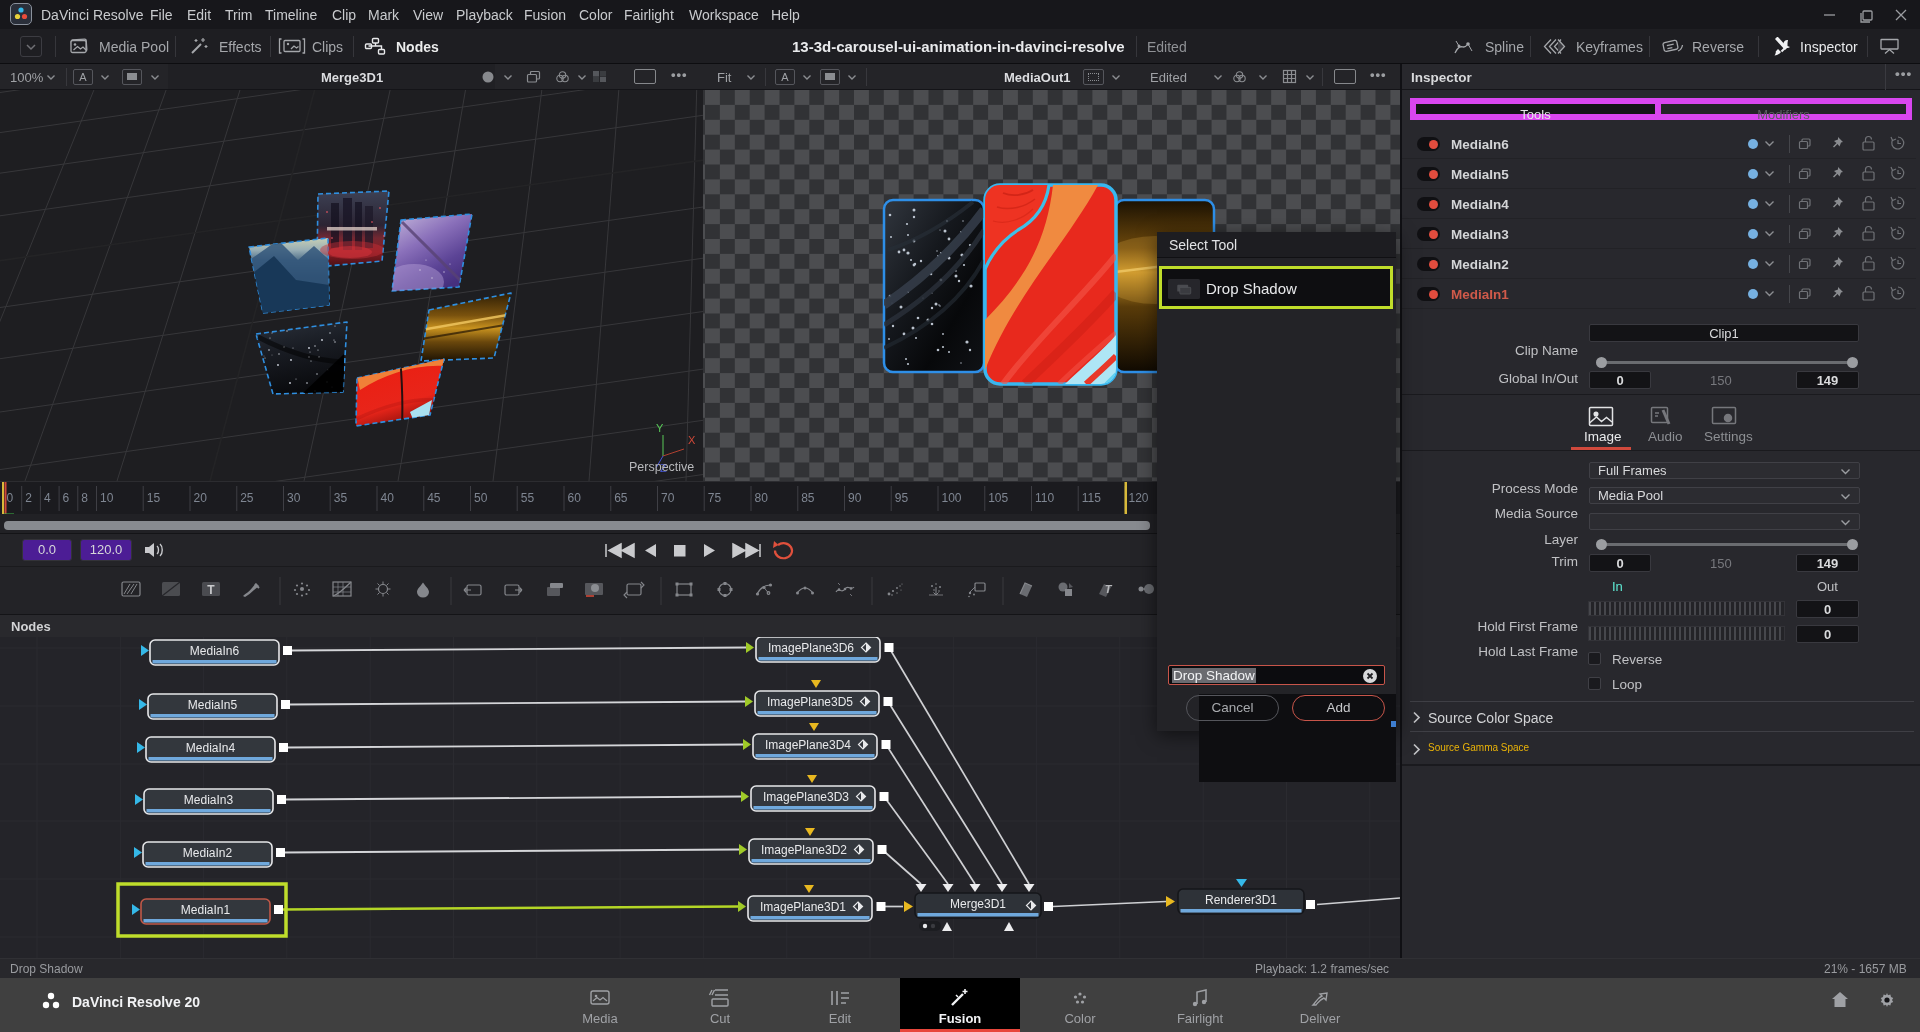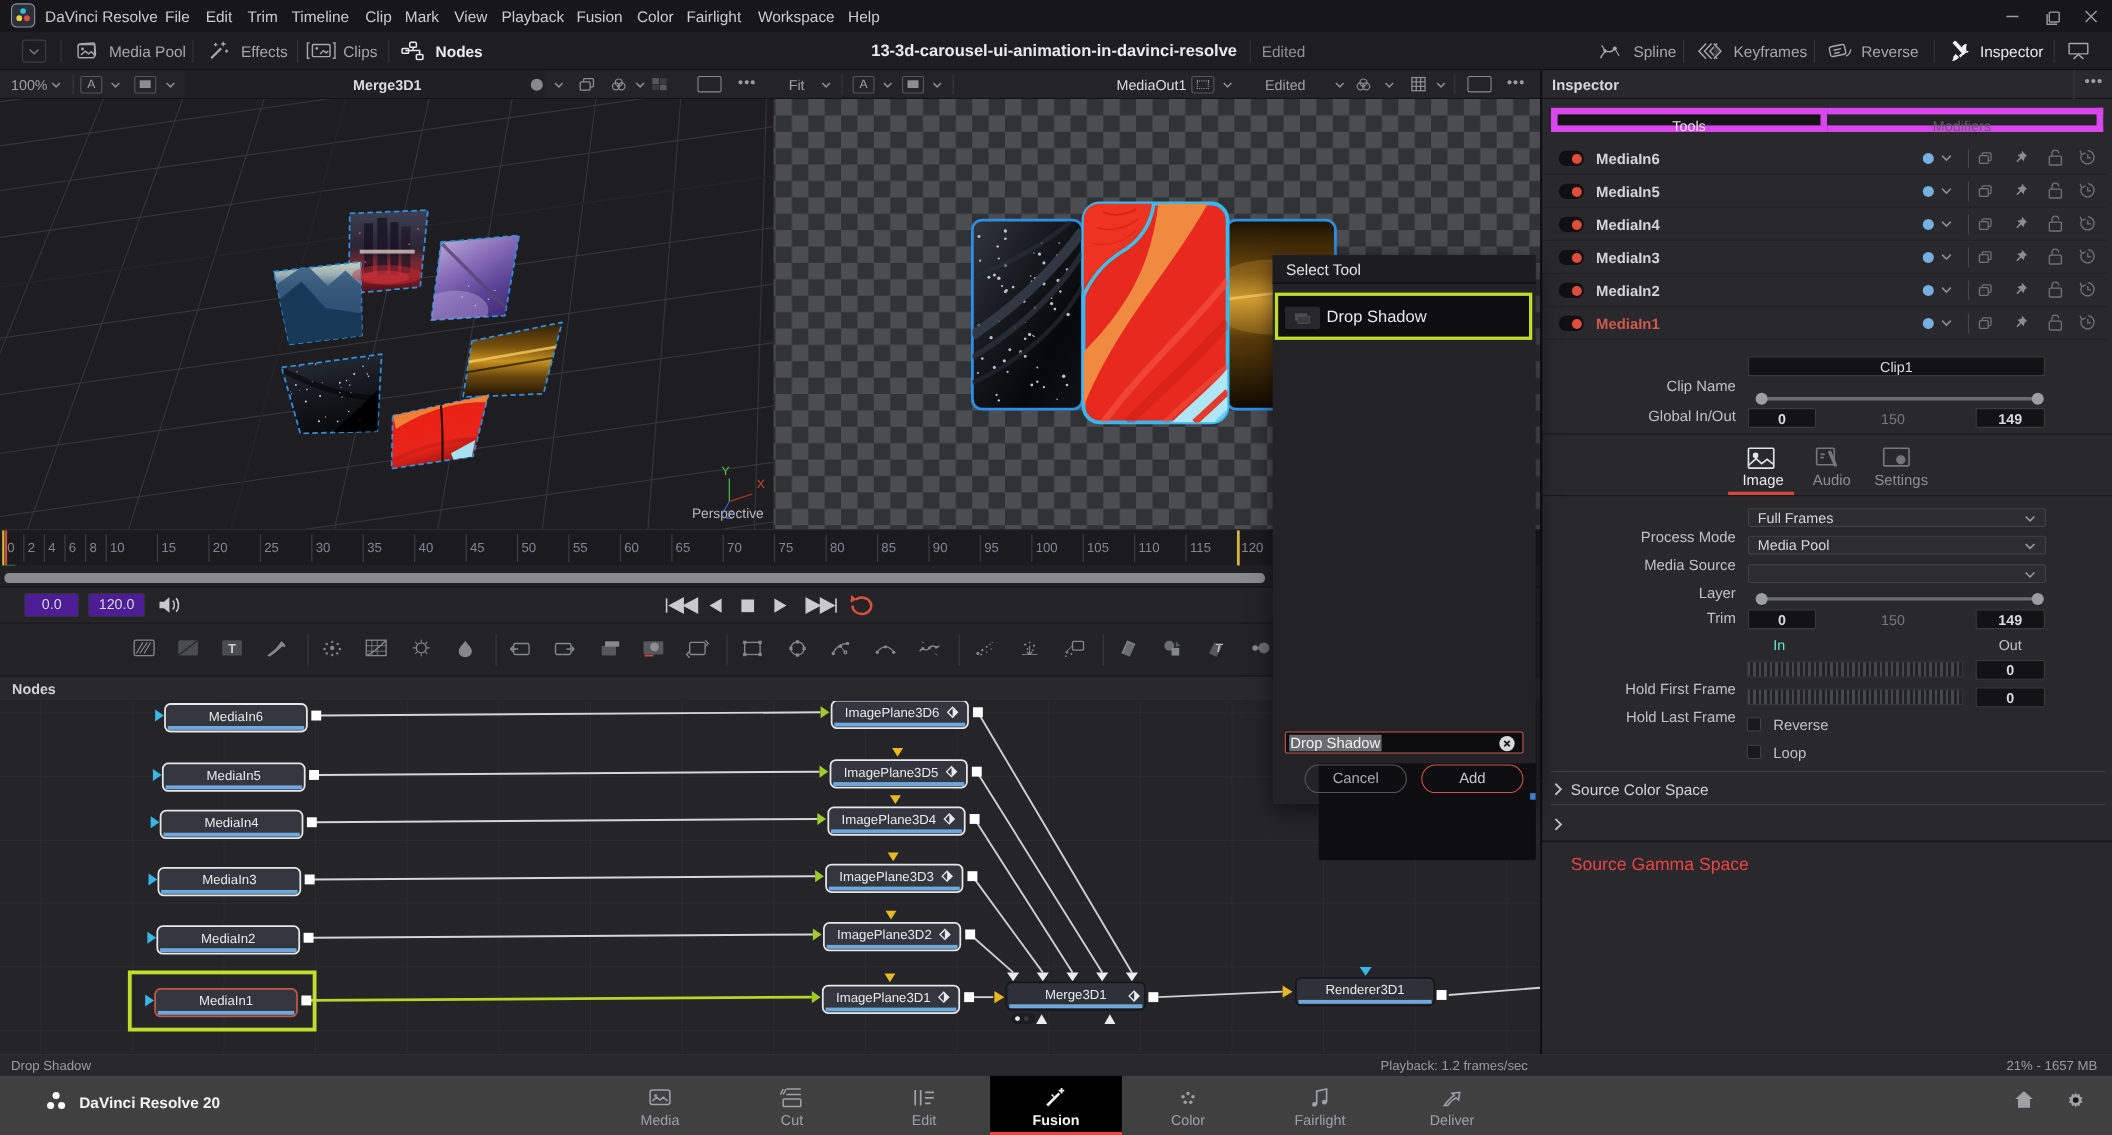--- a/index.html
+++ b/index.html
@@ -211,21 +211,21 @@
       <svg class="abs" style="left:99px;top:10px" width="10" height="7" viewBox="0 0 10 7">
         <path d="M1.5 1.5 l3.5 3.5 3.5-3.5" stroke="#8b8d91" stroke-width="1.4" fill="none"></path>
       </svg>
       <div class="box" style="left:117px;width:20px">
         <div style="margin:3px auto 0;width:10px;height:7px;background:#8b8d91"></div>
       </div>
       <svg class="abs" style="left:144px;top:10px" width="10" height="7" viewBox="0 0 10 7">
         <path d="M1.5 1.5 l3.5 3.5 3.5-3.5" stroke="#8b8d91" stroke-width="1.4" fill="none"></path>
       </svg>
       <div class="abs" style="left:163px;top:4px;width:1px;height:18px;background:#38383d"></div>
-      <span class="abs" style="left:312px;top:6px;color:#dcdde0;font-weight:normal">MediaOut1</span>
+      <span class="abs" style="left:301px;top:6px;color:#dcdde0;font-weight:bold">MediaOut1</span>
       <div class="box" style="left:380px;width:21px">
         <div style="margin:3px auto 0;width:11px;height:8px;border:1px dotted #8b8d91"></div>
       </div>
       <svg class="abs" style="left:408px;top:10px" width="10" height="7" viewBox="0 0 10 7">
         <path d="M1.5 1.5 l3.5 3.5 3.5-3.5" stroke="#8b8d91" stroke-width="1.4" fill="none"></path>
       </svg>
       <span class="abs" style="left:447px;top:6px">Edited</span>
       <svg class="abs" style="left:510px;top:10px" width="10" height="7" viewBox="0 0 10 7">
         <path d="M1.5 1.5 l3.5 3.5 3.5-3.5" stroke="#8b8d91" stroke-width="1.4" fill="none"></path>
       </svg>
@@ -1245,21 +1245,21 @@
       <span class="abs" style="left:210px;top:613px;color:#c0c1c4;font-size:13.5px">Loop</span>
       <div class="abs" style="left:8px;top:637px;width:504px;height:1px;background:#3f3f45"></div>
       <svg class="abs" style="left:10px;top:647px" width="9" height="13" viewBox="0 0 9 13">
         <path d="M2 1.5 l5 5 -5 5" stroke="#c0c1c4" stroke-width="1.7" fill="none"></path>
       </svg>
       <span class="abs" style="left:26px;top:646px;color:#d2d3d5;font-size:14px">Source Color Space</span>
       <div class="abs" style="left:8px;top:667px;width:504px;height:1px;background:#3f3f45"></div>
       <svg class="abs" style="left:10px;top:679px" width="9" height="13" viewBox="0 0 9 13">
         <path d="M2 1.5 l5 5 -5 5" stroke="#c0c1c4" stroke-width="1.7" fill="none"></path>
       </svg>
-      <span class="abs" style="left:26px;top:714px;color:#ef4444;font-size:16px">Source Gamma Space</span>
+      <span class="abs" style="left:26px;top:678px;color:#eab308;font-size:10px">Source Gamma Space</span>
       <div class="abs" style="left:0;top:700px;width:520px;height:2px;background:#1a1a1e"></div>
     </div>
 <div class="abs" style="left:1199px;top:694px;width:197px;height:88px;background:#0e0e11;z-index:40"></div>
 <div class="abs" style="left:1201px;top:700px;width:172px;height:37px;border:1px solid #d8d9db;z-index:41"></div>
 <div id="dialog" class="abs">
       <div id="dlghead">
         <span class="abs" style="left:12px;top:5px">Select Tool</span>
       </div>
       <div id="dlgitem">
         <svg class="abs" style="left:6px;top:8px" width="32" height="24" viewBox="0 0 38 24">

